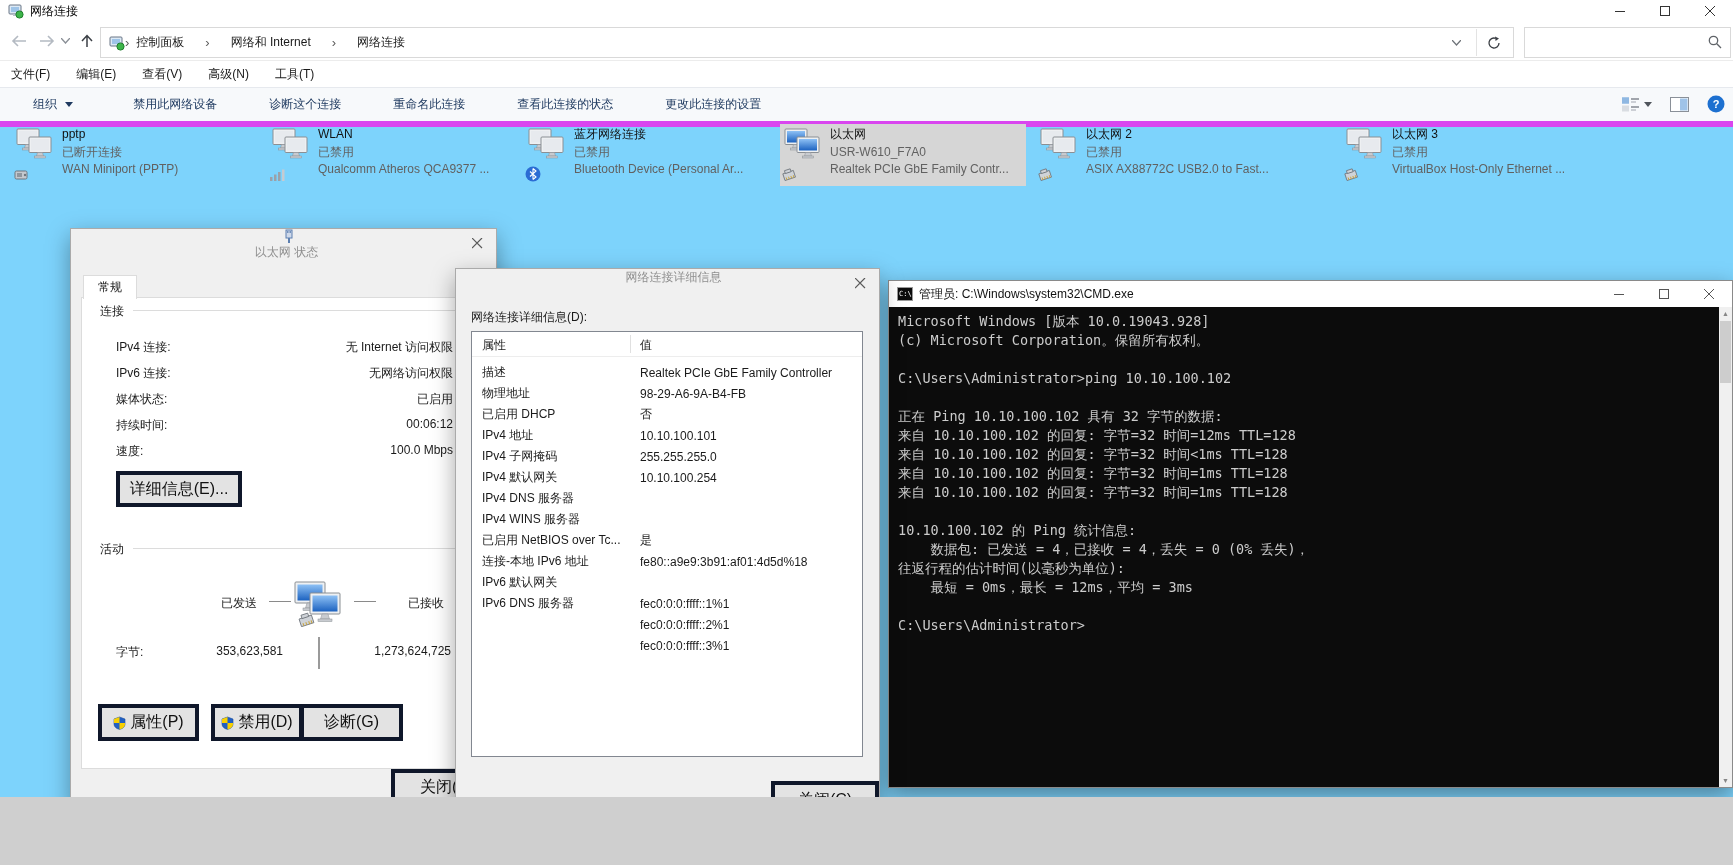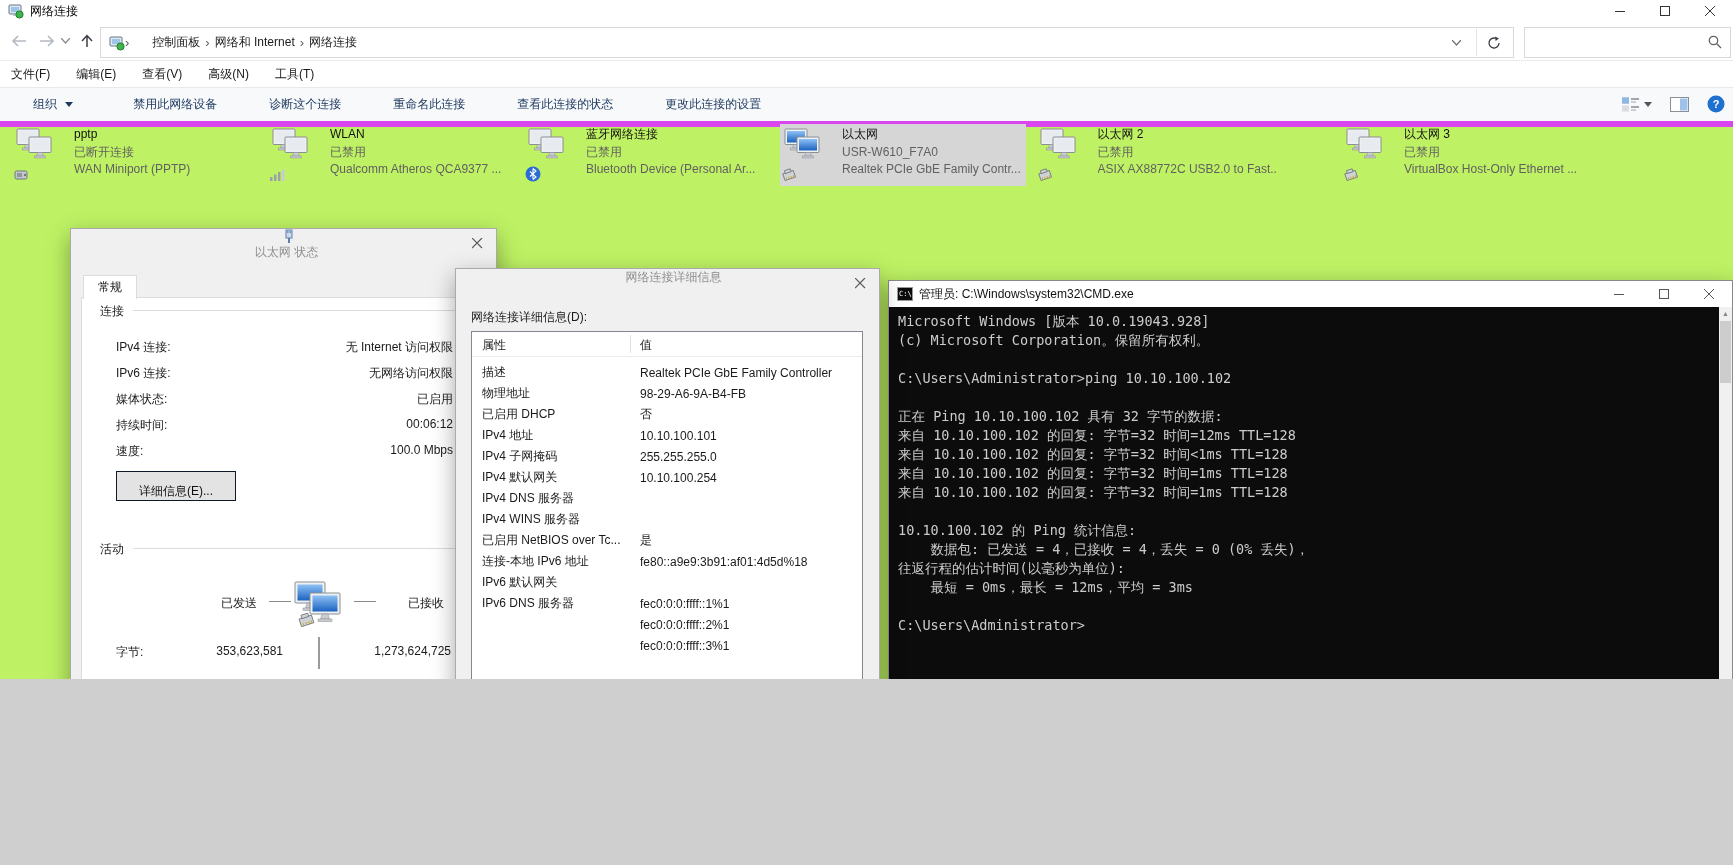--- a/index.html
+++ b/index.html
@@ -1,53 +1,53 @@
 <!DOCTYPE html>
 <html><head>
 <meta charset="utf-8">
 <style>
   html,body{margin:0;padding:0;background:#cfcfcf;}
-  #root{position:relative;width:1733px;height:679px;background:#bef264;overflow:hidden;
+  #root{position:relative;width:1733px;height:797px;background:#7dd3fc;overflow:hidden;
         font-family:"Liberation Sans","DejaVu Sans",sans-serif;font-size:12px;color:#1a1a1a;}
   .abs{position:absolute;}
   
   #titlebar{left:0;top:0;width:1733px;height:22px;background:#fff;display:flex;align-items:center;}
   #titlebar .title{margin-left:6px;font-size:12px;color:#000;}
   .wincontrols{position:absolute;right:0;top:0;display:flex;height:22px;}
   .wincontrols .wc{width:45px;height:100%;display:flex;align-items:center;justify-content:center;}
   #addressrow{left:0;top:22px;width:1733px;height:38px;background:#fff;border-bottom:1px solid #ececec;}
   .navbtn{position:absolute;top:8px;width:22px;height:22px;display:flex;align-items:center;justify-content:center;}
   #breadcrumb-box{position:absolute;left:100px;top:5px;width:1412px;height:29px;border:1px solid #d9d9d9;background:#fff;display:flex;align-items:center;}
-  #breadcrumb{display:flex;align-items:center;gap:2px;margin-left:20px;}
+  #breadcrumb{display:flex;align-items:center;gap:18px;margin-left:4px;}
   .crumb{padding:0 3px;color:#1a1a1a;white-space:nowrap;}
   .crumb-sep{color:#5a5a5a;font-size:13px;}
   #addr-chevron{position:absolute;right:52px;top:12px;}
   #refresh-btn{position:absolute;right:2px;top:1px;width:34px;height:27px;border-left:1px solid #e3e3e3;display:flex;align-items:center;justify-content:center;}
   #search-box{position:absolute;left:1524px;top:5px;width:205px;height:29px;border:1px solid #d9d9d9;background:#fff;}
   #search-box input{position:absolute;left:6px;top:4px;width:170px;height:20px;border:none;outline:none;font-size:12px;}
   #search-icon{position:absolute;right:8px;top:7px;}
   #menubar{left:0;top:61px;width:1733px;height:26px;background:#fff;display:flex;align-items:center;gap:26px;padding-left:11px;box-sizing:border-box;}
   .menu-item{color:#1a1a1a;}
   #toolbar{left:0;top:87px;width:1733px;height:33px;background:#f7f9fb;border-top:1px solid #e6e9ee;border-bottom:6px solid #d946ef;display:flex;align-items:center;}
   .tool-item{color:#1f3a60;margin-left:0;white-space:nowrap;}
   #toolbar-right{position:absolute;right:8px;top:92px;display:flex;align-items:center;gap:18px;height:24px;}
   
-  .adapter{position:absolute;top:124px;width:246px;height:62px;display:flex;padding:2px 4px;box-sizing:border-box;gap:12px;}
+  .adapter{position:absolute;top:124px;width:246px;height:62px;display:flex;padding:2px 4px;box-sizing:border-box;}
   .adapter.selected{background:#d6d6d6;}
   .adapter .icon-wrap{position:relative;width:40px;height:56px;margin-top:2px;}
   .adapter .overlay{position:absolute;left:-3px;bottom:2px;width:16px;height:16px;}
   .adapter .txt{margin-left:6px;line-height:17.5px;white-space:nowrap;overflow:hidden;}
   .adapter .name{color:#111;}
   .adapter .sub{color:#616161;}
   
   .dialog{position:absolute;background:#f0f0f0;border:1px solid #aaa;box-shadow:0 8px 22px rgba(0,0,0,.35);}
   .dlg-title{position:relative;height:28px;display:flex;align-items:center;flex-direction:column;}
   .dlg-title .t{color:#8f8f8f;margin-left:6px;}
   .dlg-close{position:absolute;right:10px;top:6px;width:18px;height:16px;display:flex;align-items:center;justify-content:center;}
-  .btn{position:absolute;background:#e3e3e3;border:1px solid #0f172a;display:flex;align-items:flex-end;justify-content:center;font-size:12px;color:#111;gap:4px;}
+  .btn{position:absolute;background:#e3e3e3;border:4px solid #0f172a;display:flex;align-items:center;justify-content:center;font-size:16px;color:#111;gap:4px;}
   .grp-line{position:absolute;height:1px;background:#dcdcdc;}
   .grp-label{position:absolute;color:#1a1a1a;}
   .srow-label{position:absolute;color:#1a1a1a;}
   .srow-value{position:absolute;text-align:right;color:#1a1a1a;}
   
   #det-table{position:absolute;left:15px;top:62px;width:390px;height:424px;background:#fff;border:1px solid #828790;overflow:hidden;}
   #det-header{position:relative;height:24px;border-bottom:1px solid #ededed;font-size:12px;color:#1a1a1a;}
   #det-coldiv{position:absolute;left:158px;top:3px;width:1px;height:18px;background:#e0e0e0;}
   .det-row{display:flex;height:21px;align-items:center;font-size:12px;}
   .det-row .c1{width:153px;padding-left:10px;white-space:nowrap;overflow:hidden;}

